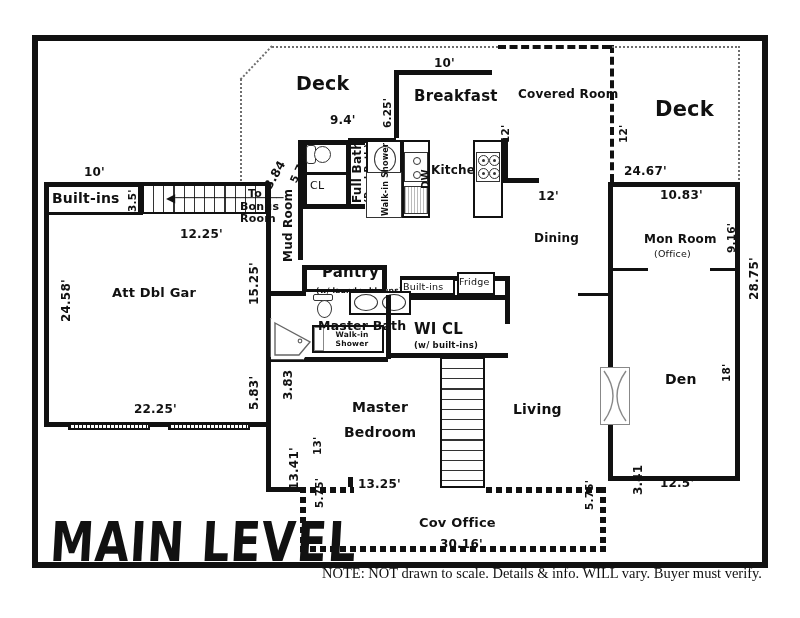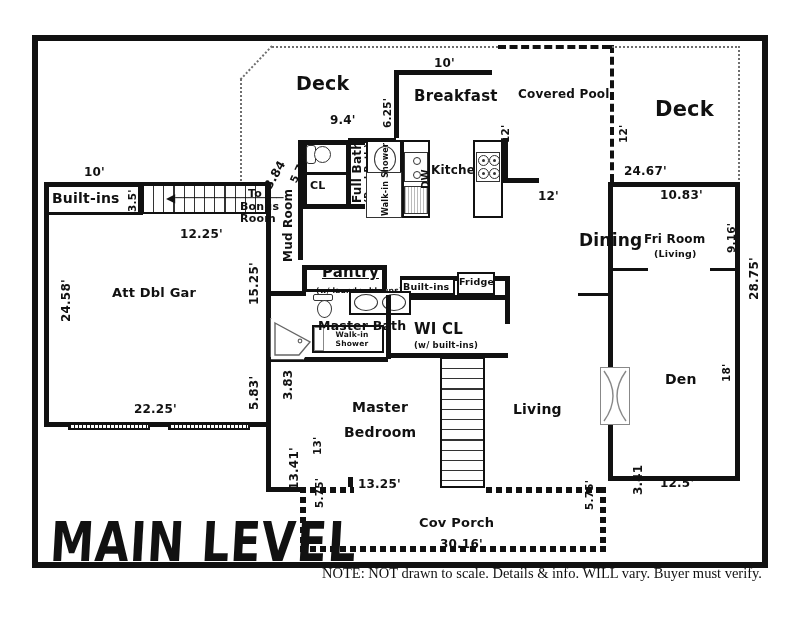--- a/index.html
+++ b/index.html
@@ -41,21 +41,21 @@
     color:#111;
     font-family:"DejaVu Sans", sans-serif;
     white-space:nowrap;
     line-height:1.05;
     font-weight:600;
     letter-spacing:.2px;
   }
   .hand{font-family:"DejaVu Sans", sans-serif;font-weight:600;font-style:normal;}
   .room{font-size:13px;}
   .room-sm{font-size:11px;}
-  .room-xs{font-size:8.5px;font-weight:700;}
+  .room-xs{font-size:8.5px;font-weight:400;}
   .room-xxs{font-size:11px;font-weight:600;}
   .dim{font-size:12px;font-weight:700;}
   .dim-sm{font-size:10.5px;font-weight:700;}
   .rot90{transform:rotate(-90deg);transform-origin:left top;}
   .title{
     position:absolute;
     font-size:44px;
     font-weight:700;
     letter-spacing:1px;
     color:#111;
@@ -171,58 +171,58 @@
   <div class="fix" style="left:473px;top:140px;width:30px;height:78px;border-width:2px;border-color:#111;"></div>
   <div class="fix" style="left:476px;top:152px;width:24px;height:30px;"></div>
   <div class="burner" style="left:478px;top:155px;width:9px;height:9px;"></div>
   <div class="burner" style="left:489px;top:155px;width:9px;height:9px;"></div>
   <div class="burner" style="left:478px;top:168px;width:9px;height:9px;"></div>
   <div class="burner" style="left:489px;top:168px;width:9px;height:9px;"></div>
   <div class="w wall-v" style="left:503px;top:138px;height:42px;"></div>
   <div class="w wall-h" style="left:503px;top:178px;width:36px;"></div>
 
   <div class="lbl hand room" style="left:296px;top:74px;font-size:19px;">Deck</div>
-  <div class="lbl hand room-sm" style="left:518px;top:88px;font-size:12px;">Covered Pool</div>
+  <div class="lbl hand room-sm" style="left:518px;top:88px;font-size:12px;">Covered Room</div>
   <div class="lbl hand room" style="left:655px;top:98px;font-size:21px;">Deck</div>
   <div class="lbl dim-sm rot90" style="left:500px;top:143px;">12'</div>
   <div class="lbl dim" style="left:538px;top:190px;">12'</div>
   <div class="lbl dim-sm rot90" style="left:618px;top:143px;">12'</div>
   <div class="lbl dim" style="left:624px;top:165px;">24.67'</div>
 
   <div class="w wall-h" style="left:608px;top:182px;width:132px;"></div>
   <div class="w wall-v" style="left:735px;top:182px;height:298px;"></div>
   <div class="w wall-v" style="left:608px;top:182px;height:298px;"></div>
   <div class="w wall-h" style="left:608px;top:476px;width:132px;"></div>
   <div class="w wall-thin-h" style="left:610px;top:268px;width:38px;"></div>
   <div class="w wall-thin-h" style="left:710px;top:268px;width:26px;"></div>
   <div class="w wall-thin-h" style="left:578px;top:293px;width:32px;"></div>
 
   <div class="fix" style="left:600px;top:367px;width:30px;height:58px;border-color:#888;"></div>
   <svg style="position:absolute;left:600px;top:367px;" width="30" height="58">
     <path d="M4,4 Q22,29 4,54" fill="none" stroke="#888" stroke-width="1.4"></path>
     <path d="M26,4 Q8,29 26,54" fill="none" stroke="#888" stroke-width="1.4"></path>
   </svg>
 
-  <div class="lbl hand room-sm" style="left:534px;top:232px;font-size:17px;margin-left:45px;">Dining</div>
-  <div class="lbl hand room-sm" style="left:644px;top:233px;font-size:12px;">Fri Room</div>
-  <div class="lbl hand room-xs" style="left:654px;top:249px;font-size:9.5px;">(Living)</div>
+  <div class="lbl hand room-sm" style="left:534px;top:232px;font-size:12px;">Dining</div>
+  <div class="lbl hand room-sm" style="left:644px;top:233px;font-size:12px;">Mon Room</div>
+  <div class="lbl hand room-xs" style="left:654px;top:249px;font-size:9.5px;">(Office)</div>
   <div class="lbl hand room" style="left:665px;top:372px;font-size:14px;">Den</div>
 
   <div class="lbl dim" style="left:660px;top:189px;">10.83'</div>
   <div class="lbl dim-sm rot90" style="left:726px;top:253px;">9.16'</div>
   <div class="lbl dim rot90" style="left:748px;top:300px;">28.75'</div>
   <div class="lbl dim-sm rot90" style="left:721px;top:382px;">18'</div>
   <div class="lbl dim" style="left:660px;top:477px;text-align:right;">12.5'</div>
   <div class="lbl dim rot90" style="left:632px;top:495px;">3.41</div>
 
   <div class="w wall-h" style="left:302px;top:265px;width:84px;"></div>
   <div class="w wall-v" style="left:302px;top:265px;height:24px;"></div>
   <div class="w wall-v" style="left:382px;top:265px;height:24px;"></div>
   <div class="w wall-thin-h" style="left:302px;top:289px;width:84px;"></div>
-  <div class="lbl hand room-sm" style="left:322px;top:265px;font-size:15px;text-decoration:underline;">Pantry</div>
+  <div class="lbl hand room-sm" style="left:322px;top:265px;font-size:15px;">Pantry</div>
   <div class="lbl hand room-xxs" style="left:316px;top:287px;font-size:7.5px;">(w/ laundry hk-ups)</div>
 
   <div class="w wall-h" style="left:400px;top:276px;width:110px;"></div>
   <div class="fix" style="left:400px;top:278px;width:55px;height:17px;border-width:2px;border-color:#111;"></div>
   <div class="fix" style="left:457px;top:272px;width:38px;height:23px;border-width:2px;border-color:#111;"></div>
   <div class="lbl hand room-xs" style="left:403px;top:282px;font-size:9.5px;">Built-ins</div>
   <div class="lbl hand room-xs" style="left:459px;top:277px;font-size:9.5px;">Fridge</div>
   <div class="w wall-h" style="left:386px;top:295px;width:124px;"></div>
   <div class="w wall-v" style="left:505px;top:276px;height:48px;"></div>
 
@@ -266,20 +266,20 @@
 
   <div class="stair vert" style="left:440px;top:357px;width:45px;height:131px;border-width:2px;border-color:#111;"></div>
 
   <div class="lbl hand room" style="left:513px;top:402px;font-size:14px;">Living</div>
 
   <div class="dotted-wall-h" style="left:300px;top:487px;width:54px;"></div>
   <div class="dotted-wall-h" style="left:486px;top:487px;width:120px;"></div>
   <div class="dotted-wall-v" style="left:300px;top:487px;height:65px;"></div>
   <div class="dotted-wall-v" style="left:600px;top:487px;height:65px;"></div>
   <div class="dotted-wall-h" style="left:300px;top:546px;width:306px;"></div>
-  <div class="lbl hand room-sm" style="left:419px;top:516px;font-size:13px;">Cov Porch</div>
+  <div class="lbl hand room-sm" style="left:419px;top:516px;font-size:13px;">Cov Office</div>
   <div class="lbl dim" style="left:440px;top:538px;">30.16'</div>
   <div class="lbl dim-sm rot90" style="left:314px;top:508px;">5.75'</div>
   <div class="lbl dim-sm rot90" style="left:584px;top:510px;">5.75'</div>
 
   <div class="title" style="left:52px;top:510px;">MAIN LEVEL</div>
   <div class="note" style="left:322px;top:565px;">NOTE: NOT drawn to scale.  Details &amp; info. WILL vary.  Buyer must verify.</div>
 </div>
 
 </body></html>

